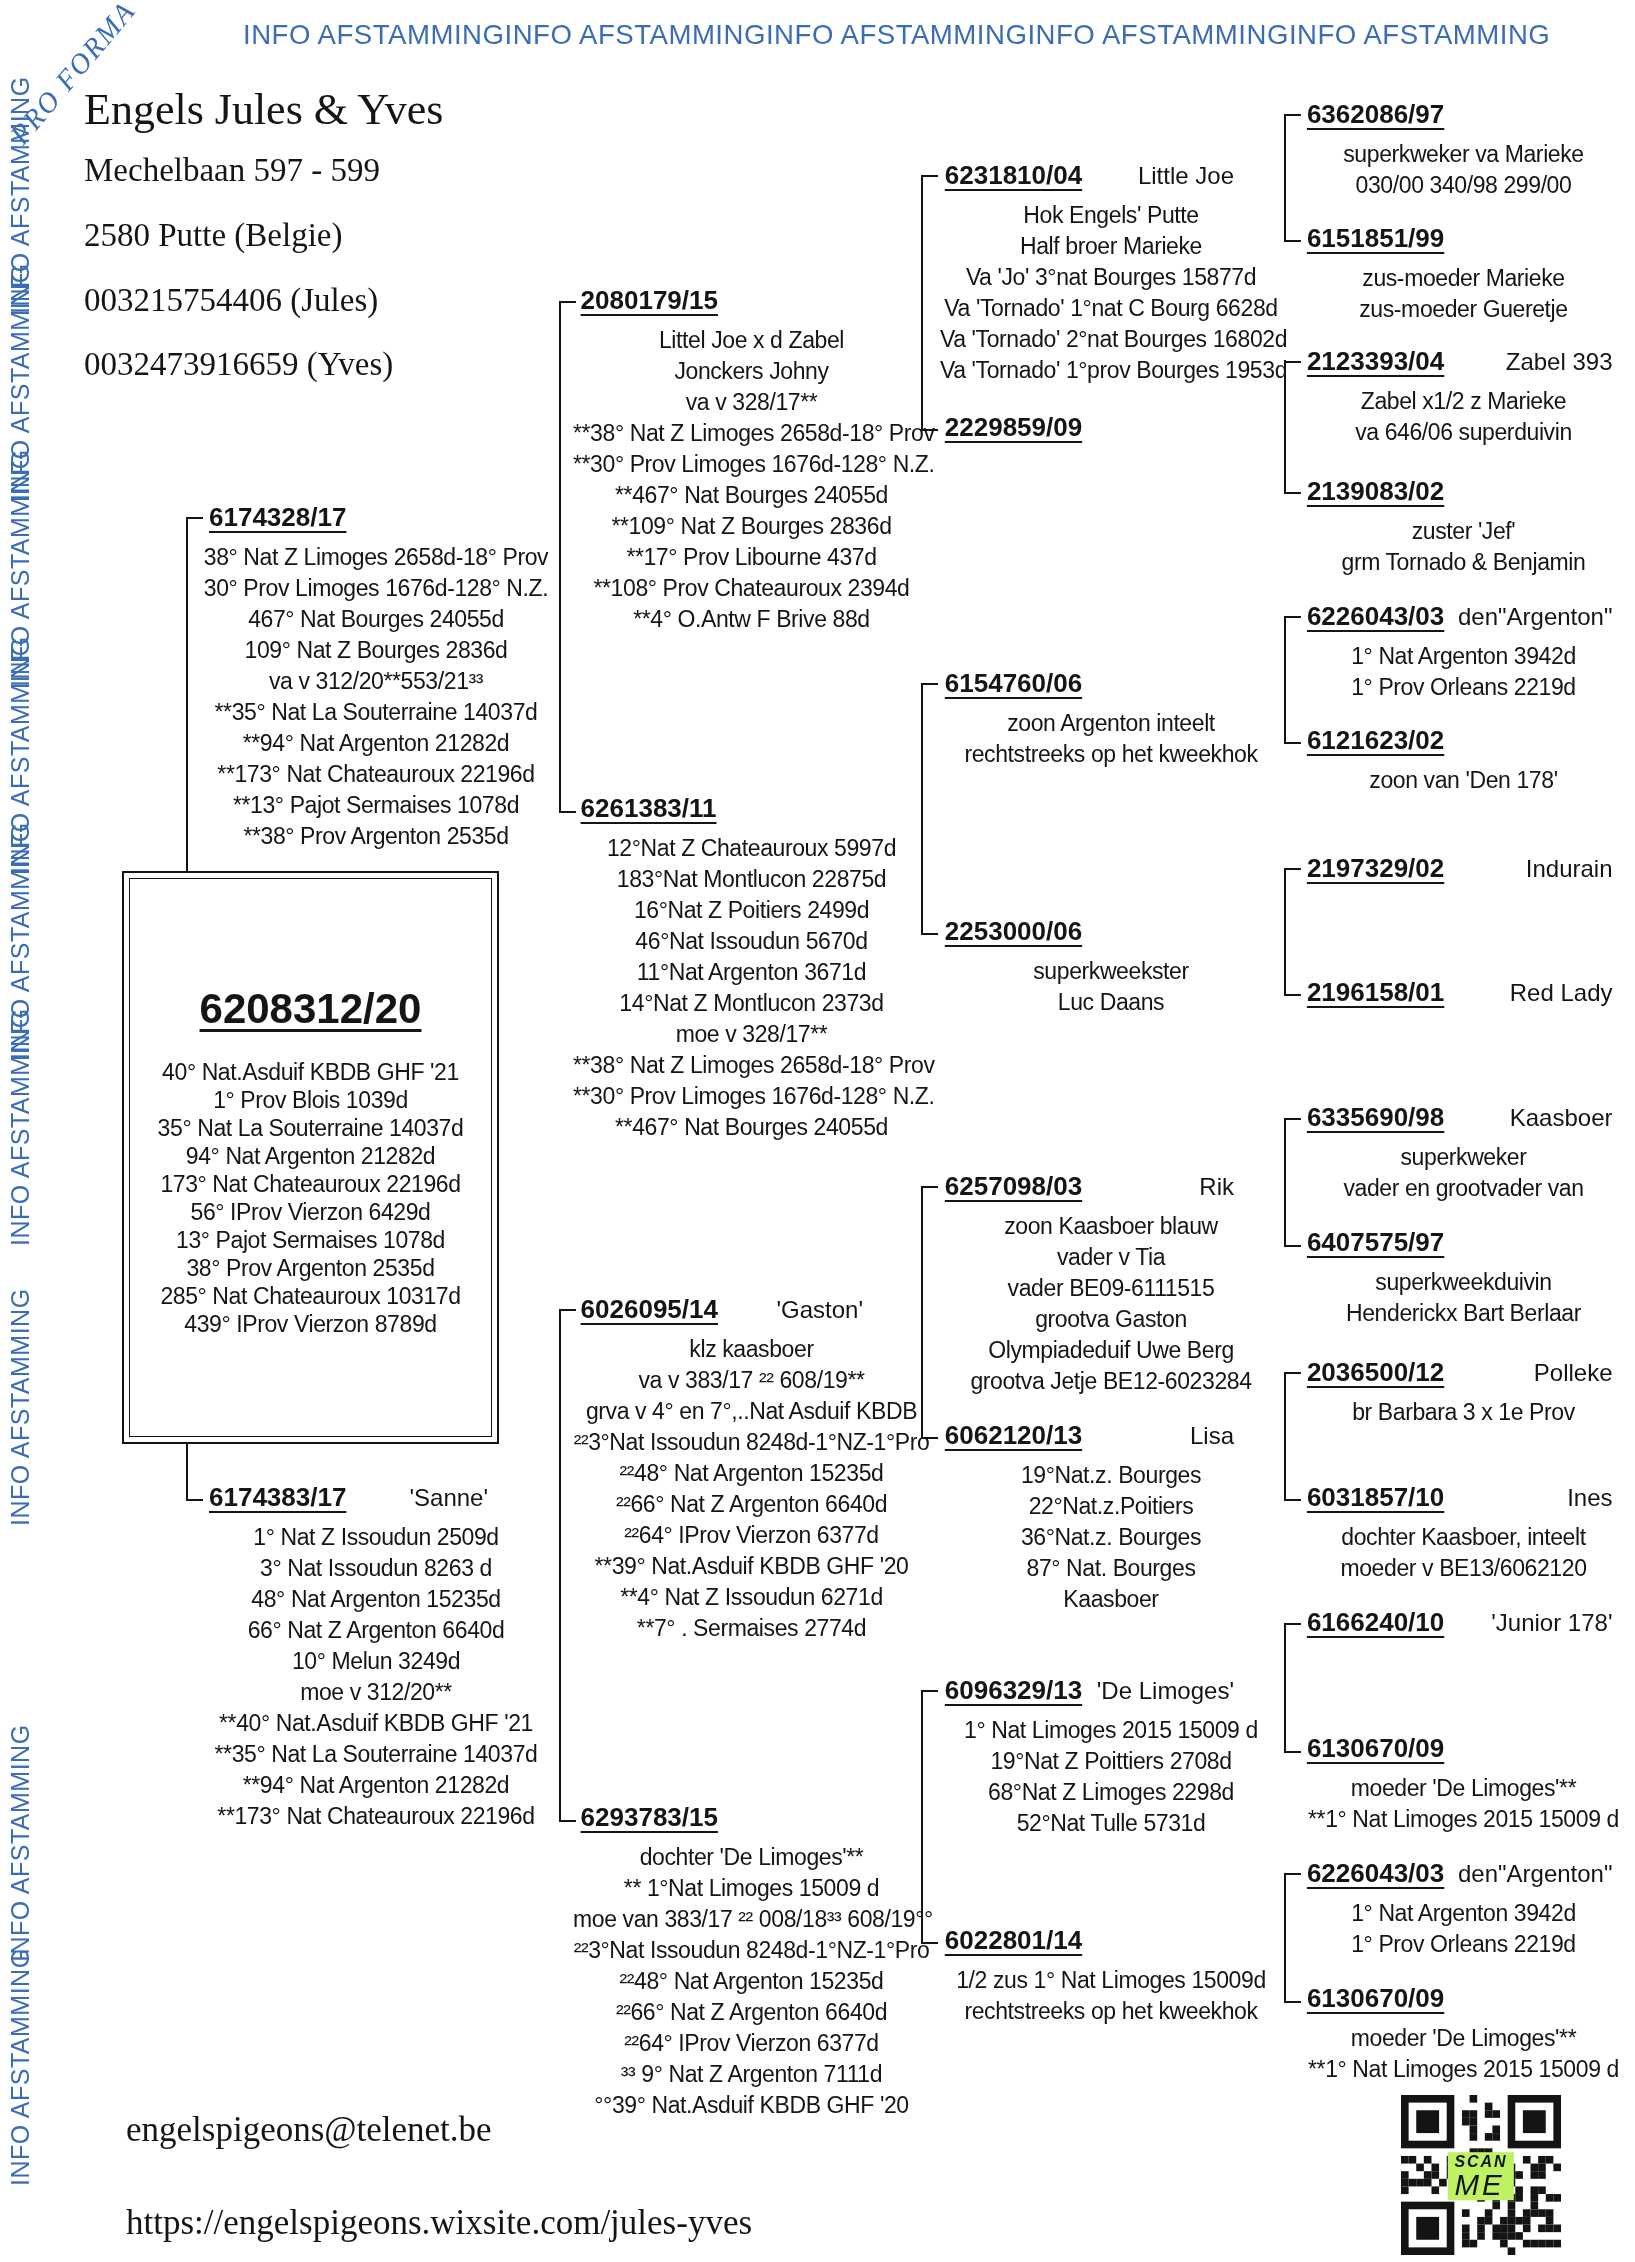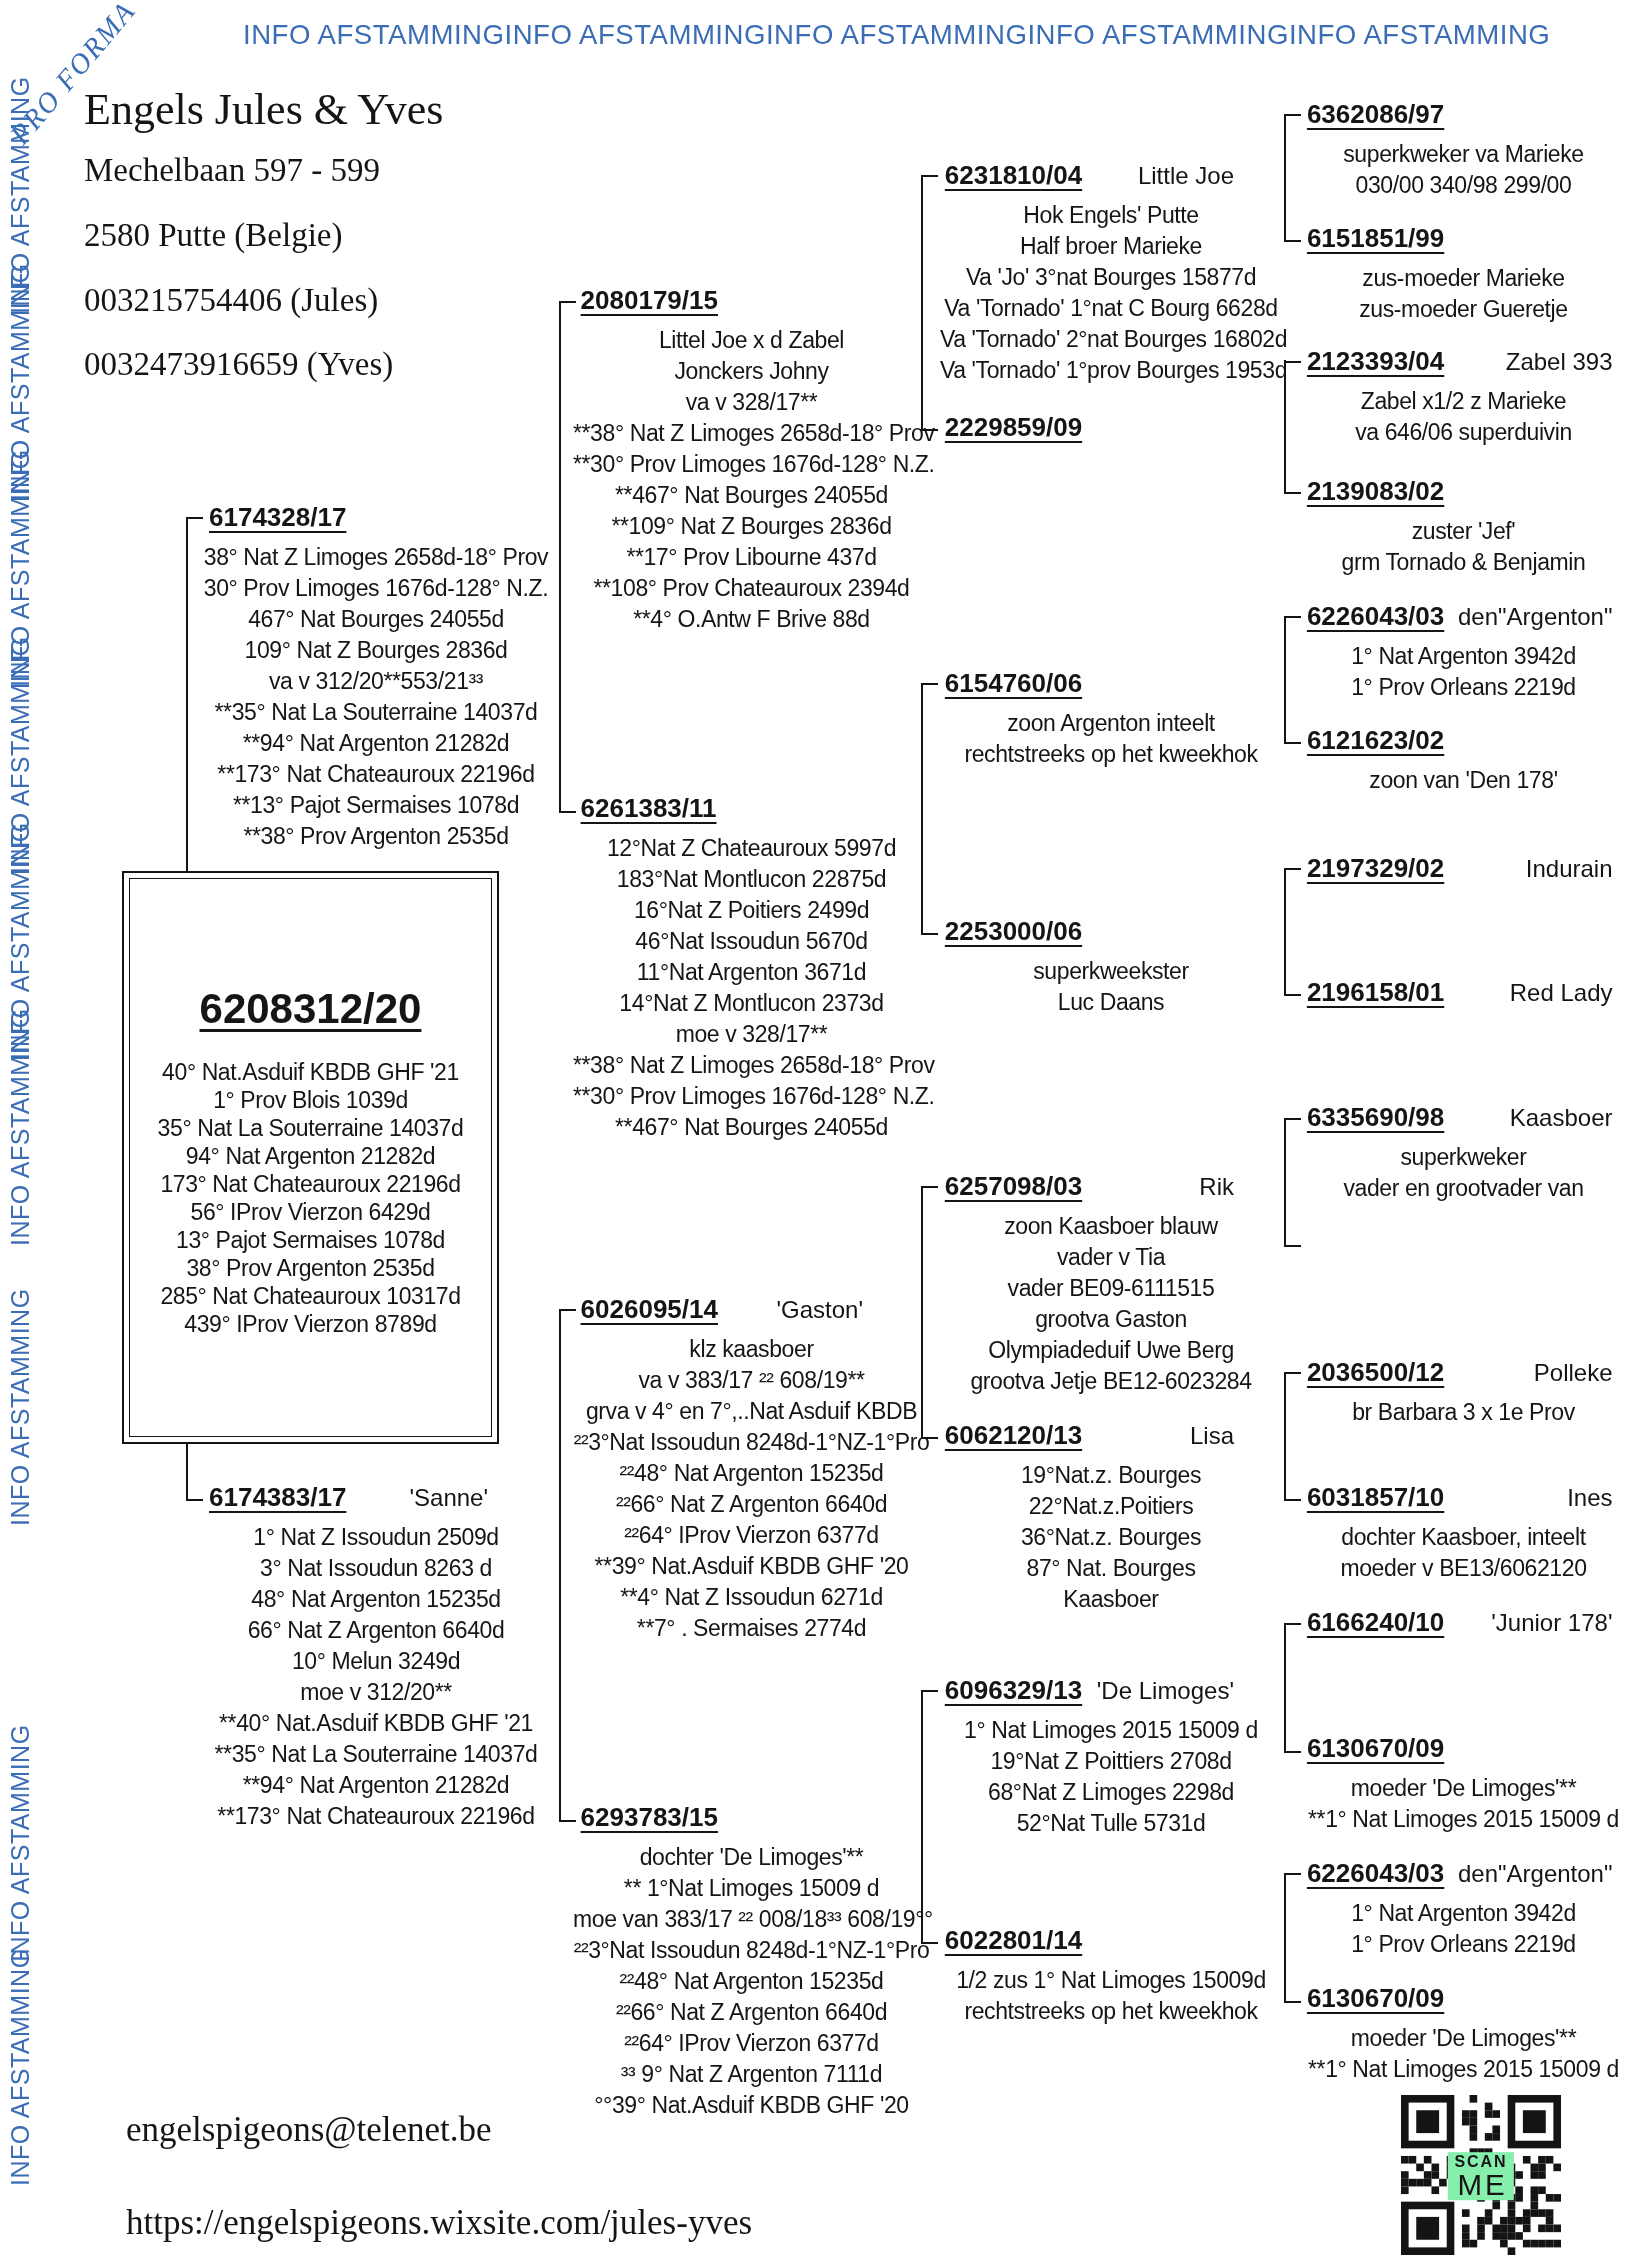--- a/index.html
+++ b/index.html
@@ -46,22 +46,22 @@
   .slines .pline{line-height:28px;}
 
   
   .bracket{position:absolute;width:15px;border:solid #141414;border-width:2.9px 0 2.9px 2.9px;z-index:1;}
 
   
   .footer-link{position:absolute;left:126px;font-family:"Liberation Serif",serif;font-size:35px;white-space:nowrap;}
 
   
   .qr{position:absolute;left:1401px;top:2095px;width:160px;height:162px;}
-  .qrlabel{position:absolute;left:50%;top:50%;transform:translate(-50%,-50%);background:#86efac;
-           padding:1px 6.7px;text-align:right;z-index:2;}
+  .qrlabel{position:absolute;left:50%;top:50%;transform:translate(-50%,-50%);background:#bef264;
+           padding:1px 6.7px;text-align:left;z-index:2;font-style:italic;}
   .qrscan{font-weight:700;font-size:16px;letter-spacing:1.9px;line-height:1.1;}
   .qrme{font-size:29.5px;letter-spacing:2.9px;line-height:0.95;}
 </style>
 </head>
 <body>
 
 <div class="page">
 
   <div class="banner">
     <span>INFO AFSTAMMING</span>
@@ -395,20 +395,30 @@
     <div class="blines"></div>
   </div>
   <div class="block c4" style="left:1305px;top:1102px;width:317px">
     <div class="bhead">
         <span class="ring">6335690/98</span>
         <span class="bname">Kaasboer</span>
       </div>
     <div class="blines">
         <div class="pline">superkweker</div>
         <div class="pline">vader en grootvader van</div>
+      </div>
+  </div>
+  <div class="block c4" style="left:1305px;top:1227px;width:317px">
+    <div class="bhead">
+        <span class="ring">6407575/97</span>
+        <span class="bname"></span>
+      </div>
+    <div class="blines">
+        <div class="pline">superkweekduivin</div>
+        <div class="pline">Henderickx Bart Berlaar</div>
       </div>
   </div>
   <div class="block c4" style="left:1305px;top:1357px;width:317px">
     <div class="bhead">
         <span class="ring">2036500/12</span>
         <span class="bname">Polleke</span>
       </div>
     <div class="blines">
         <div class="pline">br Barbara 3 x 1e Prov</div>
       </div>

